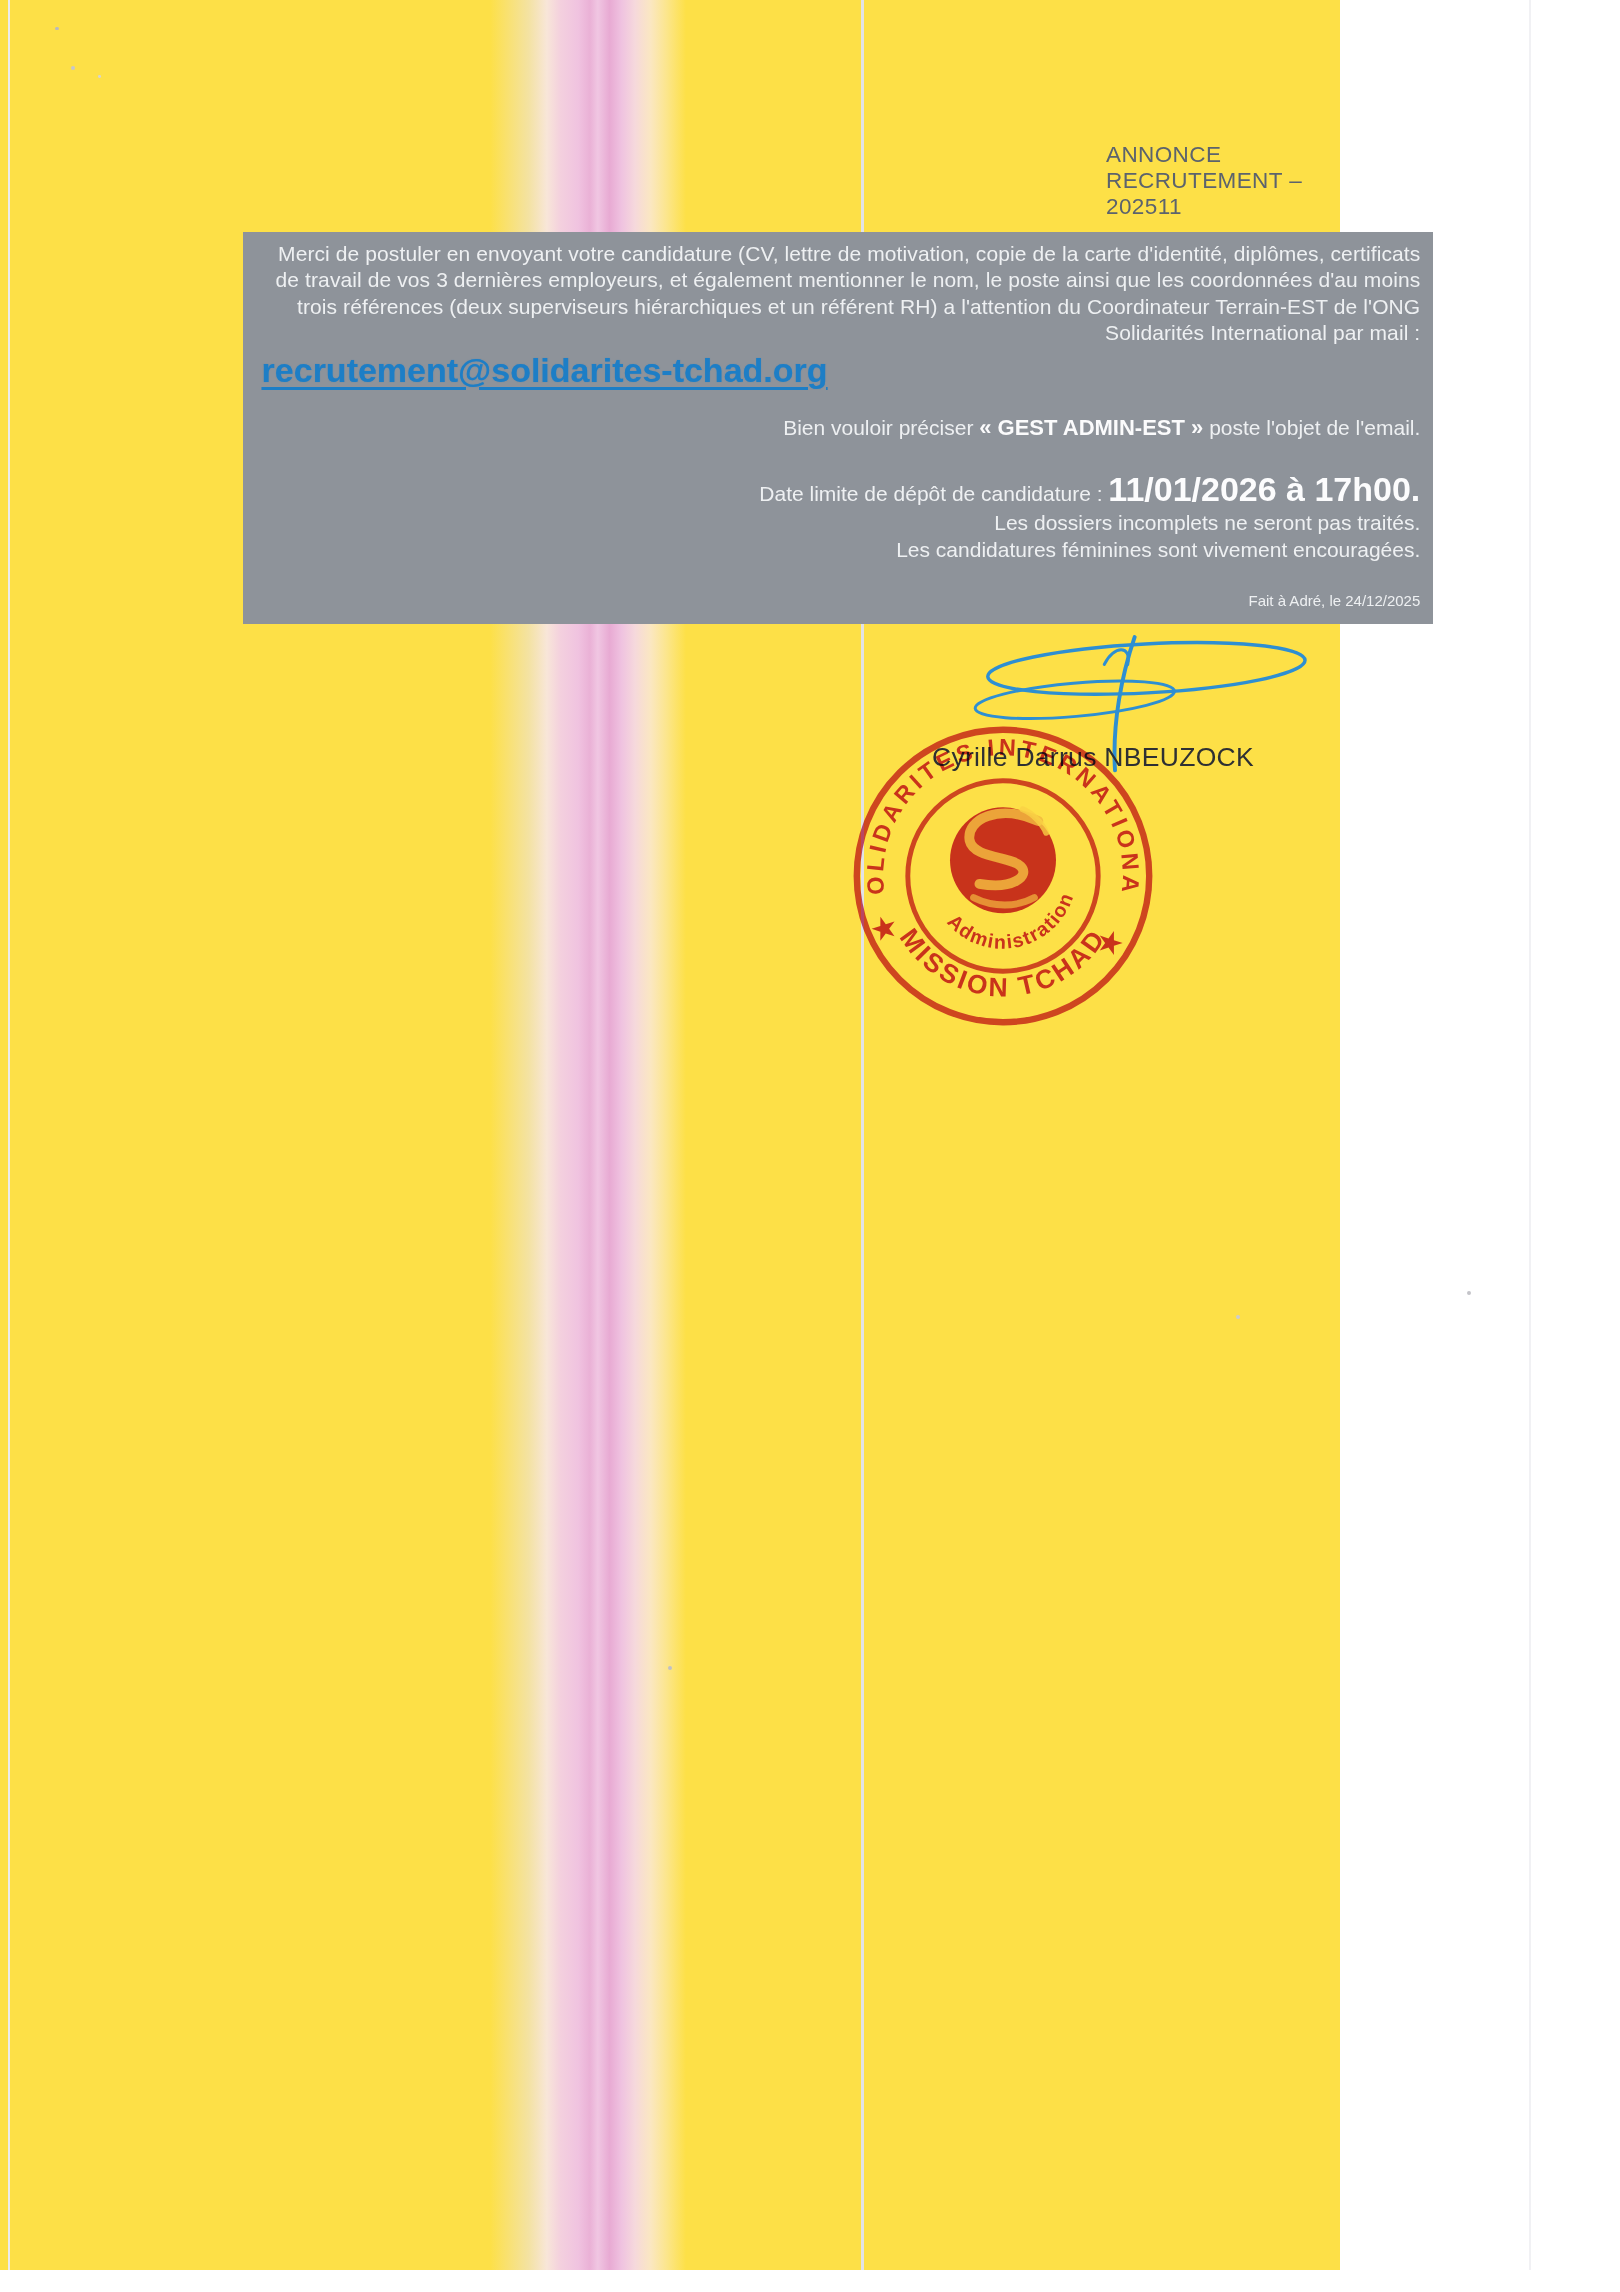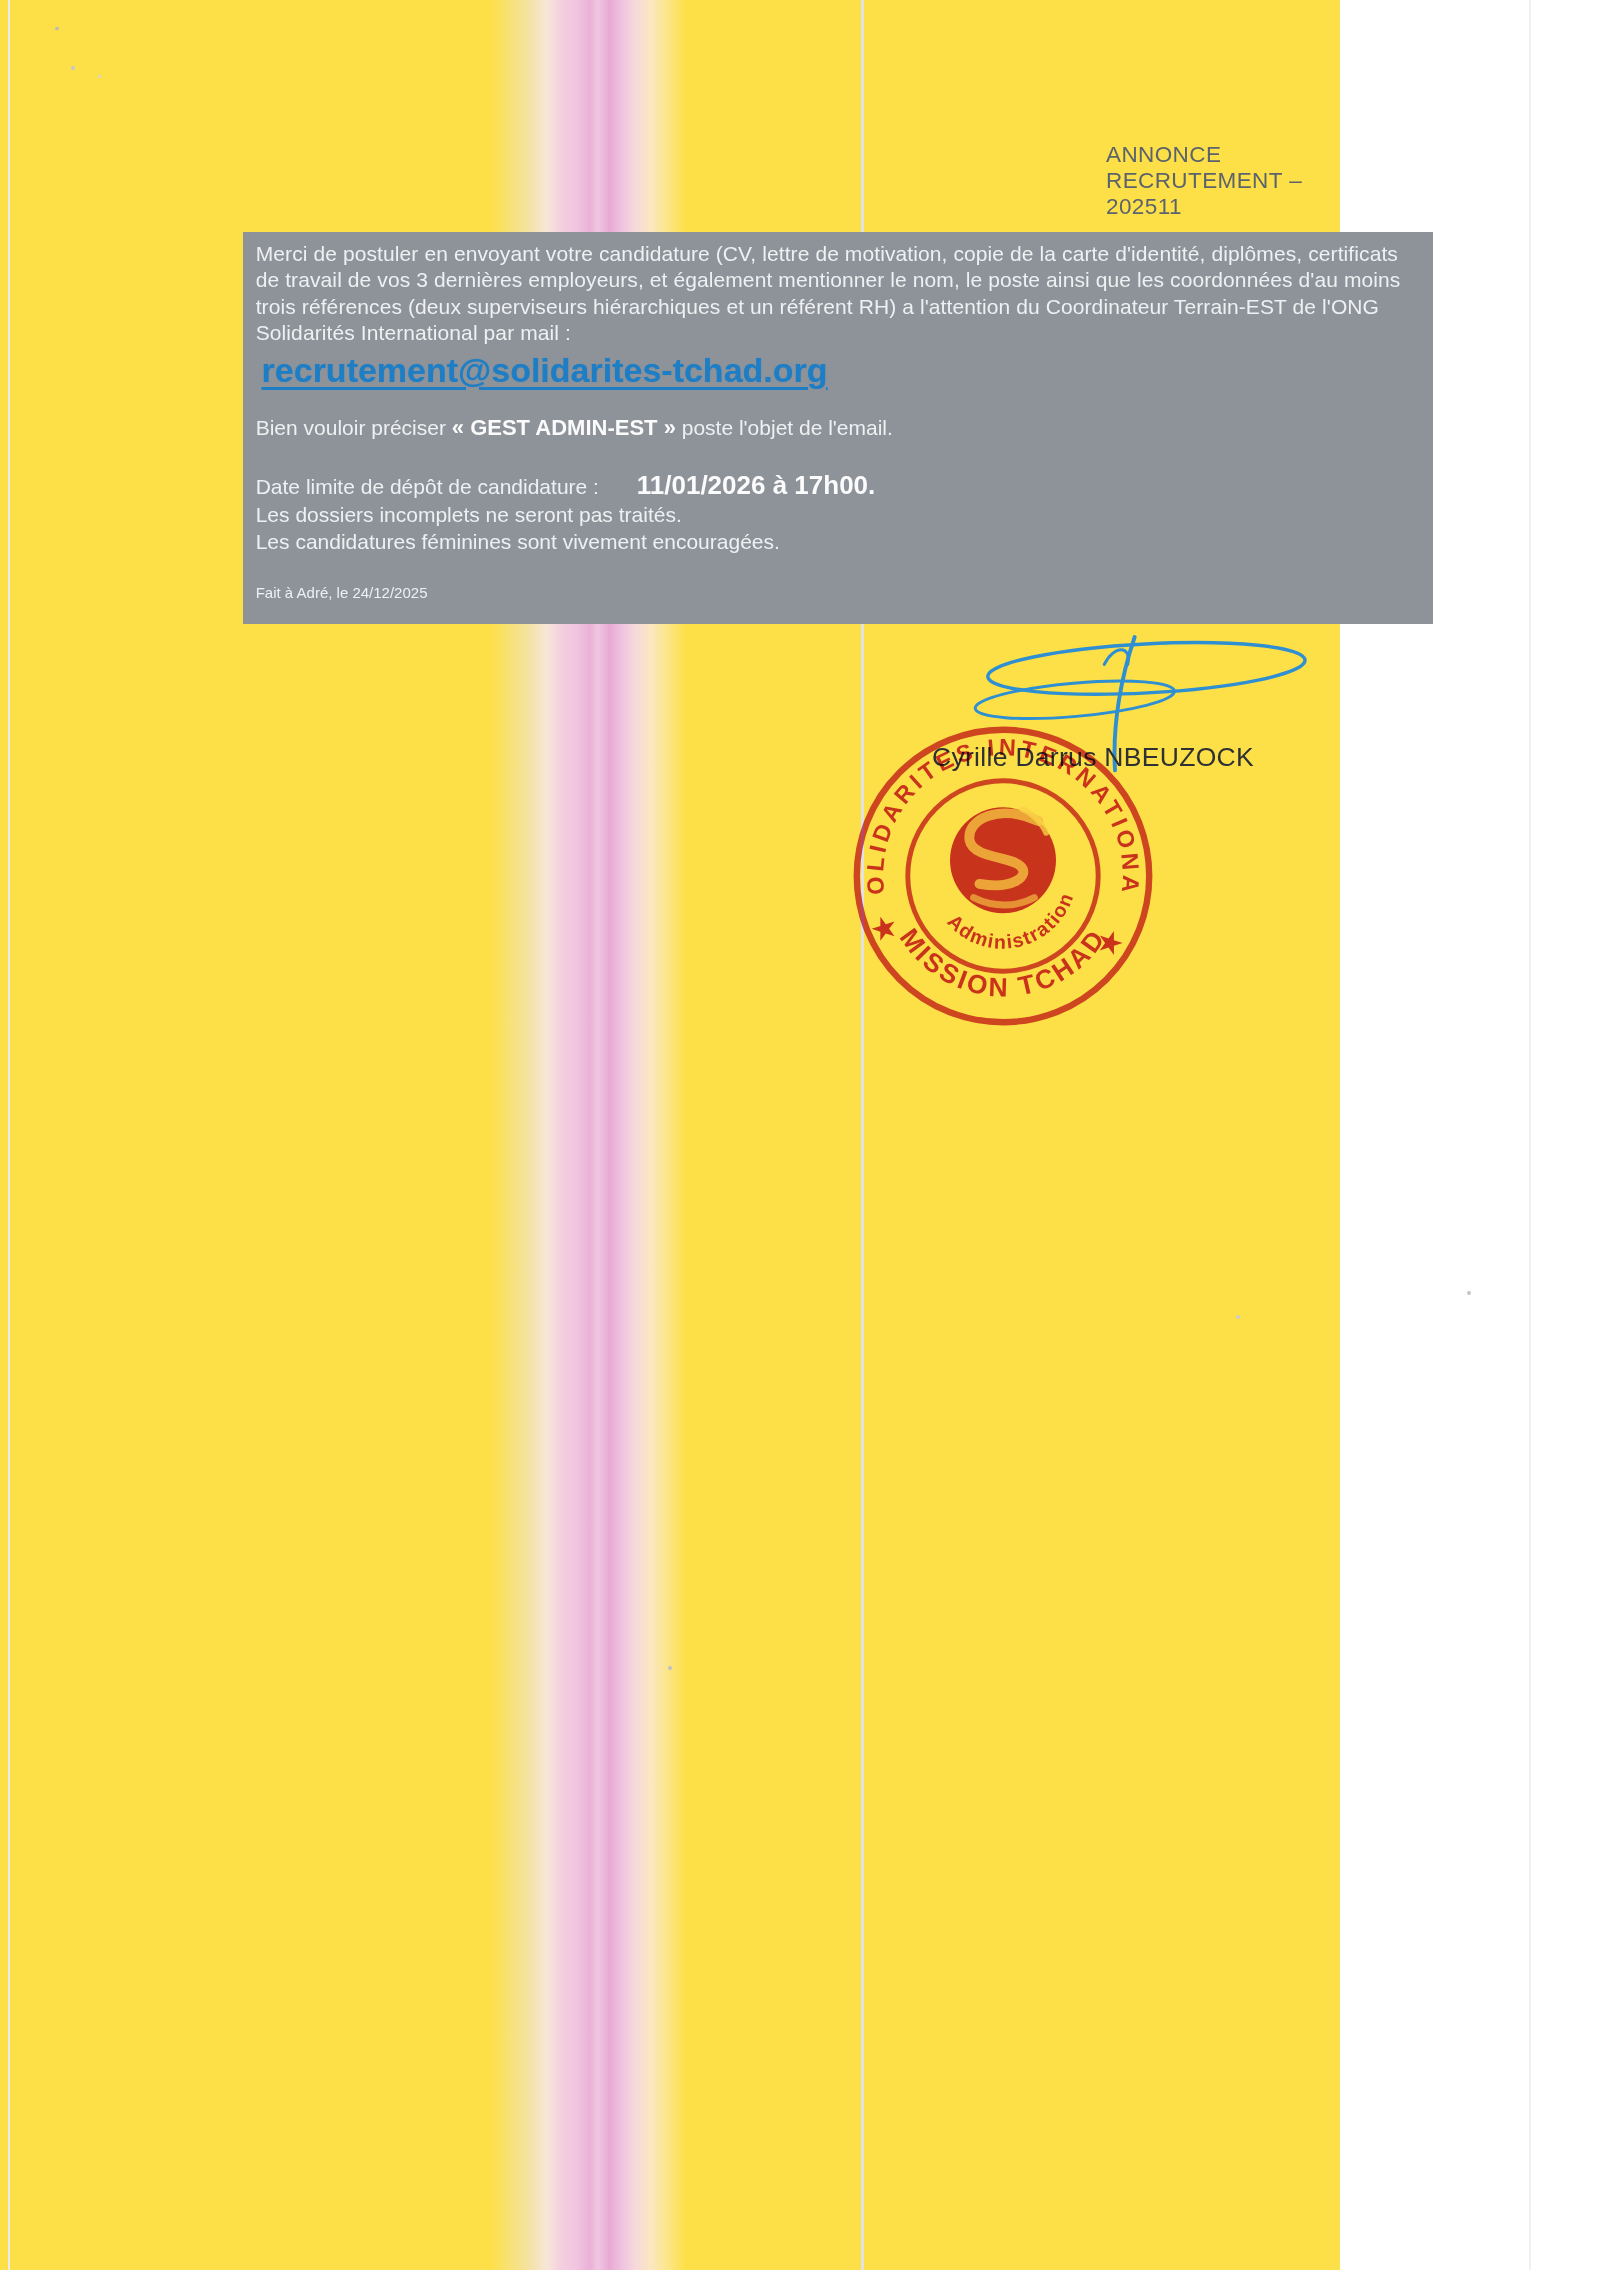--- a/index.html
+++ b/index.html
@@ -50,37 +50,37 @@
     font-size:22.5px;color:#5c636d;letter-spacing:0.4px;
   }
   
   .notice{
     position:absolute;left:243px;top:232px;width:1190px;height:392px;
     background:#8e939a;
     box-sizing:border-box;
     padding:8.8px 12.7px 0 12.7px;
     color:#eef0f2;
   }
-  .notice p{margin:0;}
+  .notice p{margin:0;text-align:right;}
   .para{font-size:21px;line-height:26.5px;letter-spacing:0.1px;}
   .email{
     display:inline-block;
     margin-top:4px;margin-left:5.9px;
     font-size:34px;font-weight:bold;
     color:#1d7ec6;
     text-decoration:underline;
     text-decoration-thickness:2.9px;
     text-underline-offset:4.9px;
     text-shadow:0 0 1px rgba(29,126,198,0.55);
     cursor:pointer;
   }
   .subject{margin-top:25.5px !important;font-size:21px;}
   .subject b{font-size:22px;color:#fbfbfc;}
   .deadline{margin-top:29px !important;font-size:21px;}
-  .deadline b{font-size:26px;color:#fcfcfd;margin-left:32px;}
+  .deadline b{font-size:34px;color:#fcfcfd;}
   .plain-line{font-size:21px;line-height:27px;}
   .place-date{margin-top:29px !important;font-size:15px;}
   
   .signature-svg{position:absolute;left:965px;top:635px;}
   .sig-name{
     position:absolute;left:932px;top:742px;
     font-size:26.5px;color:#2e3033;letter-spacing:0.3px;
   }
   
   .stamp-svg{position:absolute;left:845px;top:718px;mix-blend-mode:multiply;opacity:0.93;}

